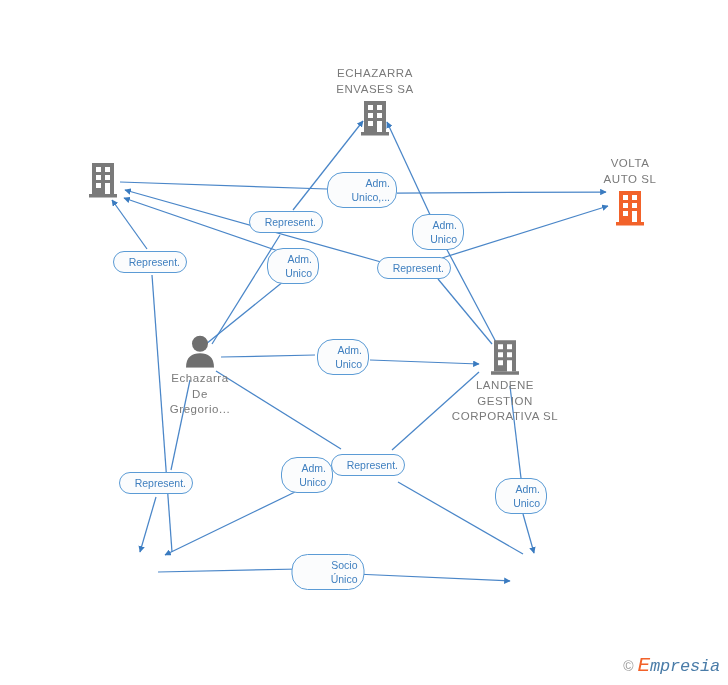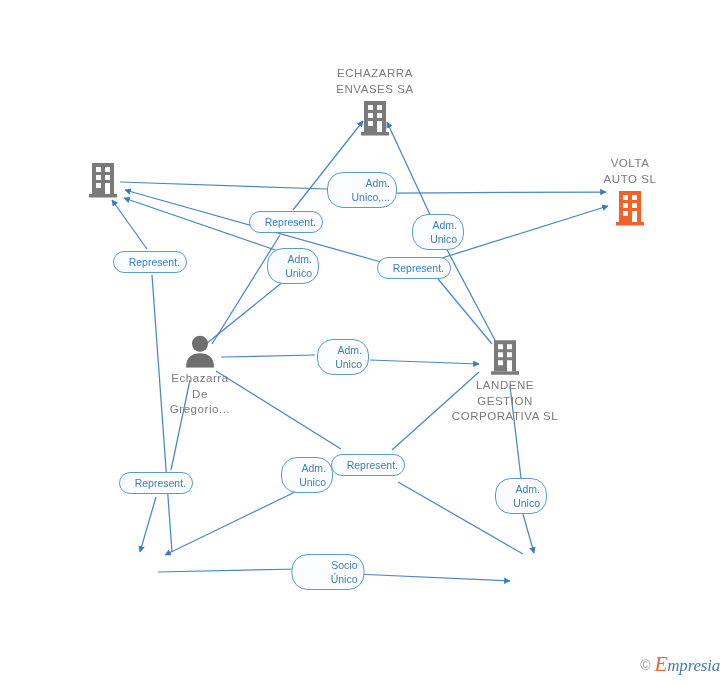--- a/index.html
+++ b/index.html
@@ -74,21 +74,21 @@
     display: flex;
     align-items: center;
     gap: 4px;
     font-size: 15px;
   }
   .wm-c {
     color: #9a9a9a;
     font-size: 14px;
   }
   .wm-text {
-    font-family: Liberation Serif, serif;
+    font-family: Liberation Mono, monospace;
     font-style: italic;
     font-size: 17px;
     color: #4a7ca8;
     letter-spacing: -0.2px;
   }
   .wm-text .wm-e {
     color: #f2622a;
     font-size: 21px;
   }
 </style>

